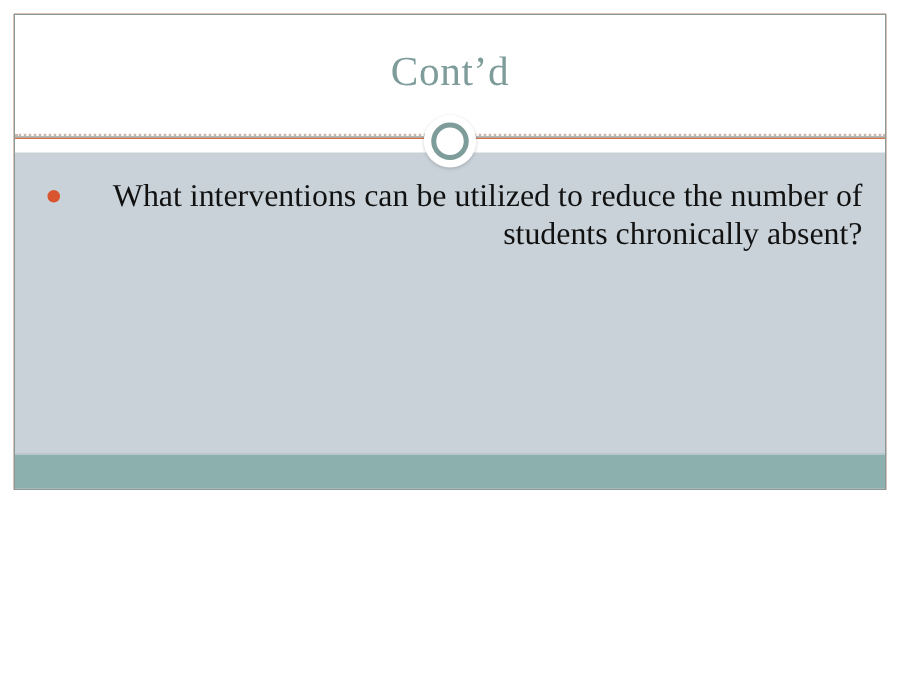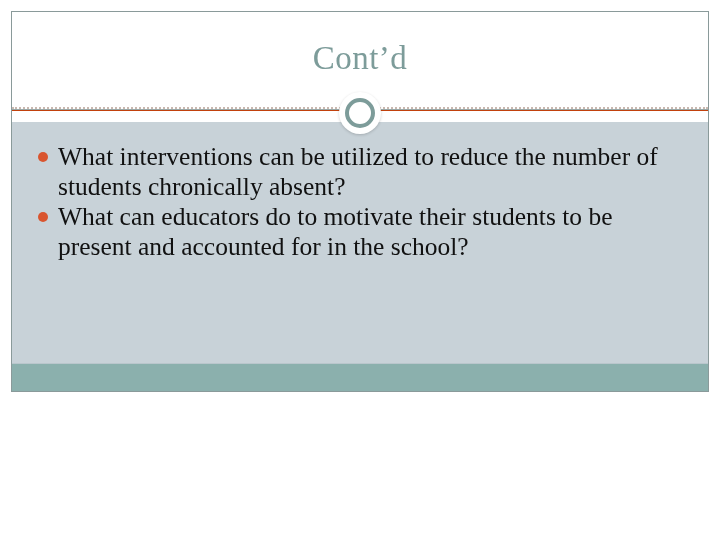--- a/index.html
+++ b/index.html
@@ -142,20 +142,21 @@
     position: absolute;
     left: 1px;
     top: 10px;
     width: 10px;
     height: 10px;
     border-radius: 50%;
     background: #d9552f;
   }
   .bullet-text {
     display: block;
+    text-align: right;
   }
 
   
   .bottom-bar {
     position: absolute;
     left: 0;
     right: 0;
     bottom: 0;
     height: 27px;
     background: #8bb0ad;
@@ -181,23 +182,19 @@
   </div>
 
   <div class="body-panel">
     <div class="body-fill">
 
       <ul class="bullets">
         <li class="bullet-item">
           <span class="bullet-dot"></span>
           <span class="bullet-text">What interventions can be utilized to reduce the number of students chronically absent?</span>
         </li>
-        <li class="bullet-item">
-          <span class="bullet-dot"></span>
-          <span class="bullet-text">What can educators do to motivate their students to be present and accounted for in the school?</span>
-        </li>
       </ul>
 
       <div class="bottom-bar"></div>
     </div>
   </div>
 
 </div>
 
 </body></html>

